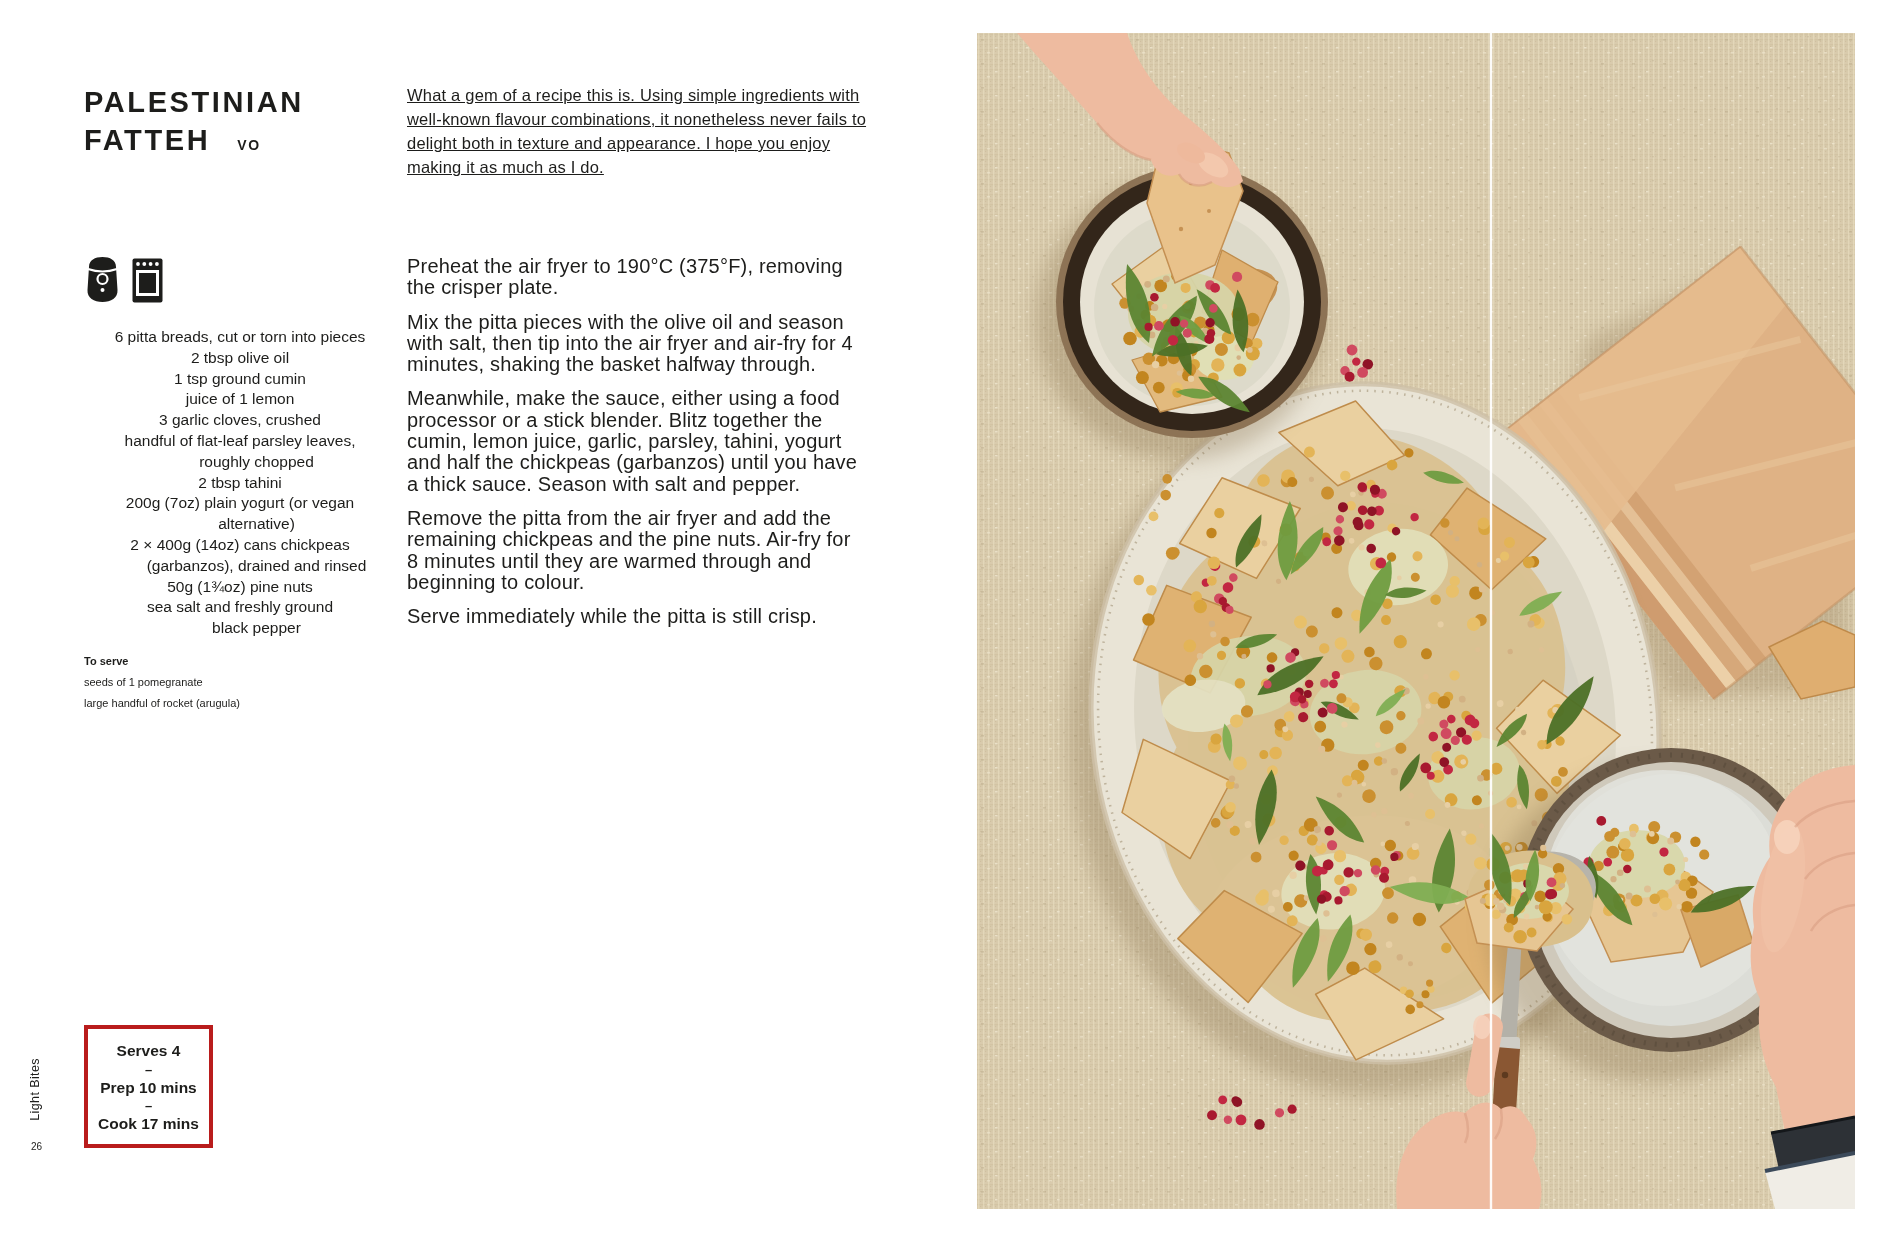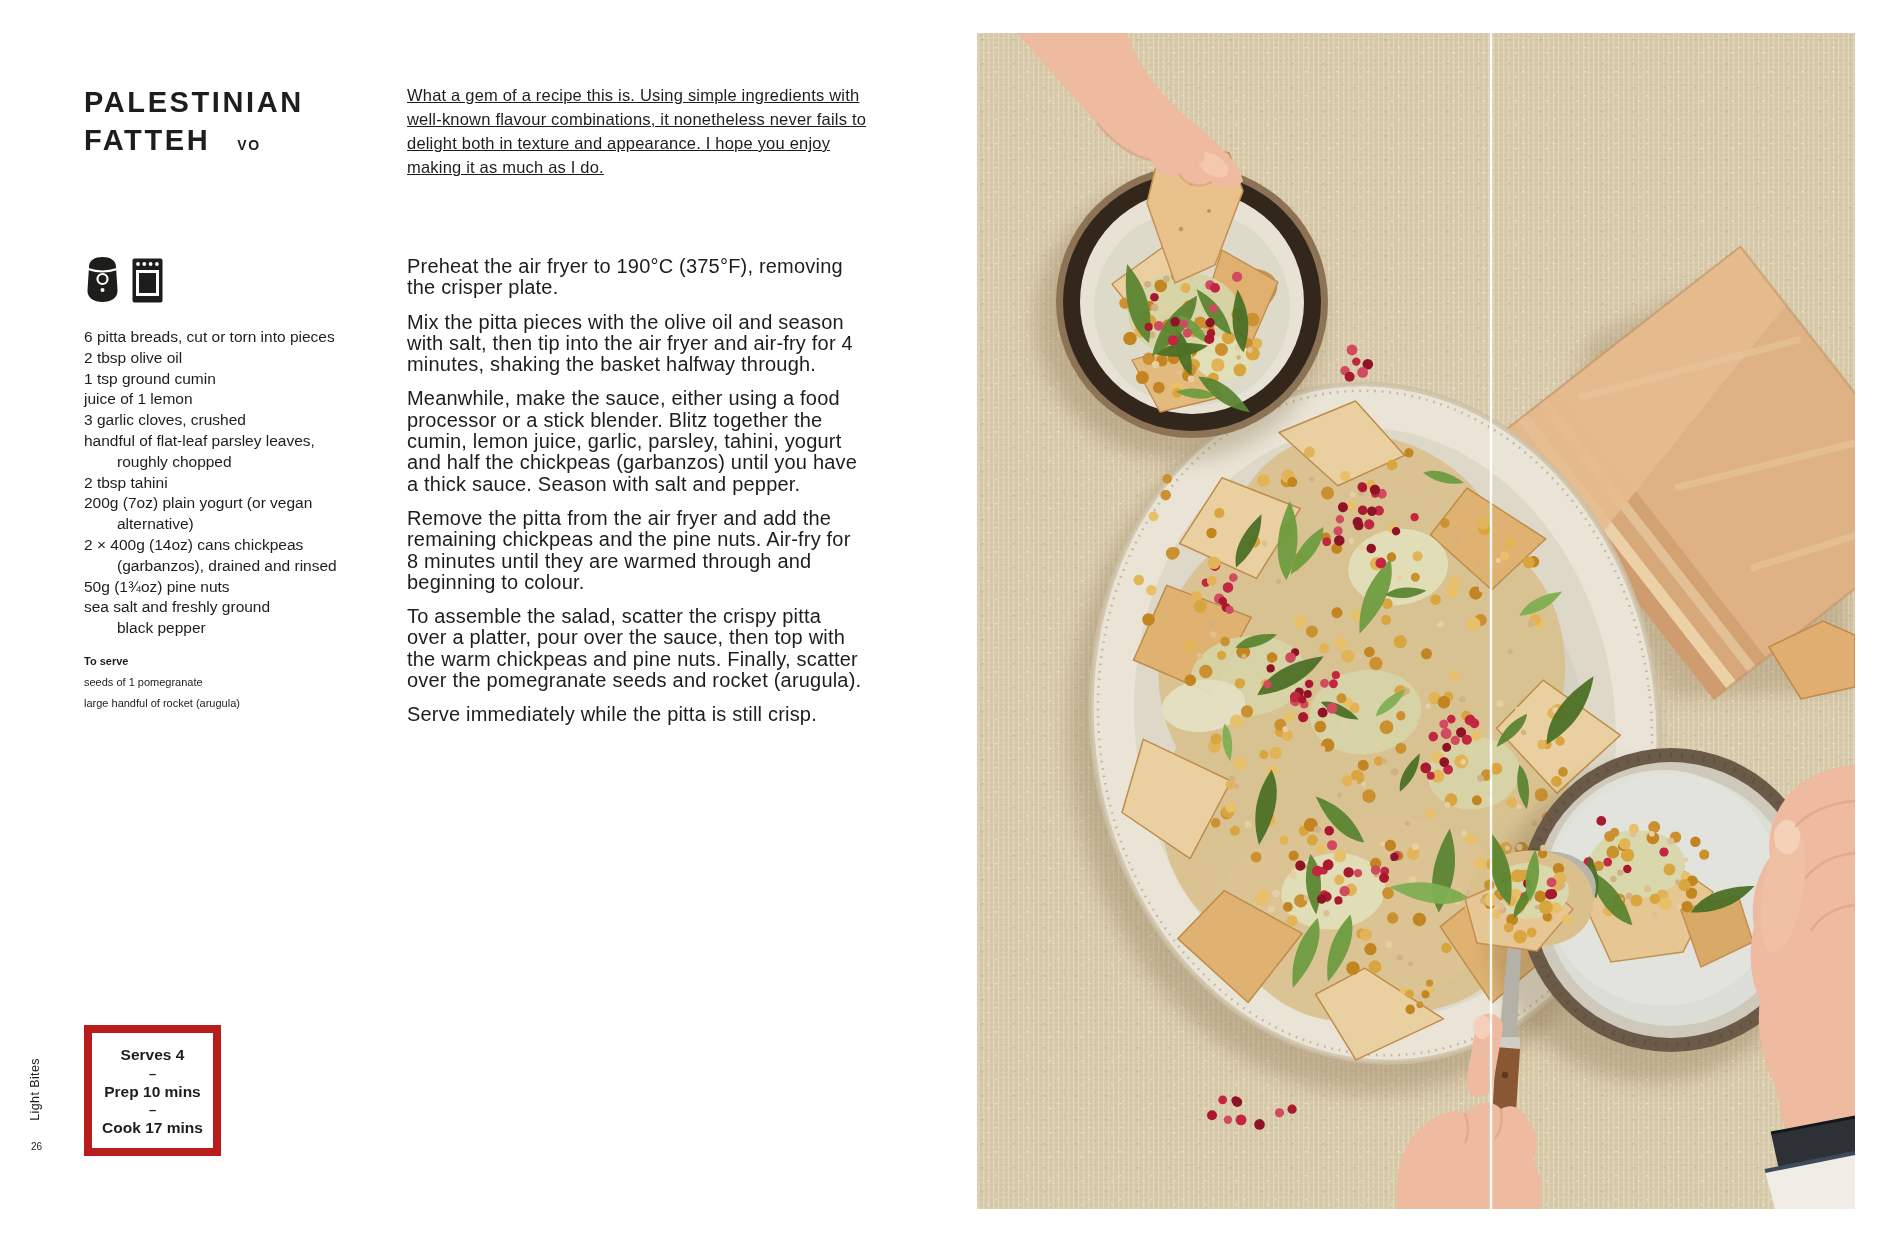--- a/index.html
+++ b/index.html
@@ -8,28 +8,28 @@
     background:#ffffff;color:#1d1d1b;
     font-family:"Liberation Sans",sans-serif;
     -webkit-font-smoothing:antialiased;
   }
   .abs{position:absolute;}
   
   .title{left:84px;top:64px;font-size:29px;font-weight:bold;letter-spacing:2.6px;line-height:38px;}
   .title .tag{font-size:14px;letter-spacing:1.6px;margin-left:27px;}
   .intro{left:407px;top:66px;width:462px;font-size:16.5px;line-height:24.3px;letter-spacing:.2px;text-decoration:underline;}
   .icons{left:84px;top:256px;display:flex;gap:11px;align-items:flex-end;}
-  .ingredients{left:84px;top:327px;width:312px;font-size:15.5px;line-height:20.8px;}
+  .ingredients{left:84px;top:327px;width:312px;font-size:15.5px;line-height:20.8px;text-align:center;}
   .ingredients .ind{padding-left:33px;}
   .toserve{left:84px;top:651px;width:312px;font-size:11px;line-height:20.8px;}
   .toserve .lbl{font-weight:bold;}
   .method{left:407px;top:256px;width:456px;font-size:20px;line-height:21.3px;letter-spacing:.2px;}
   .method p{margin:0 0 13px 0;}
   .infobox{
-    left:84px;top:1025px;width:121px;border:8px solid #b91c1c;
+    left:84px;top:1025px;width:121px;border:4px solid #b91c1c;
     padding:11px 0 9px 0;text-align:center;font-weight:bold;
     font-size:15.5px;line-height:21.5px;background:#fff;
   }
   .infobox .dash{font-size:13px;line-height:15px;}
   .spine{
     left:28px;top:1058px;font-size:12.5px;letter-spacing:.4px;
     writing-mode:vertical-rl;transform:rotate(180deg);
   }
   .pagenum{left:31px;top:1141px;font-size:10px;}
   
@@ -90,21 +90,20 @@
   <div class="lbl">To serve</div>
   <div>seeds of 1 pomegranate</div>
   <div>large handful of rocket (arugula)</div>
 </div>
 
 <div class="abs method">
   <p>Preheat the air fryer to 190°C (375°F), removing the crisper plate.</p>
   <p>Mix the pitta pieces with the olive oil and season with salt, then tip into the air fryer and air-fry for 4 minutes, shaking the basket halfway through.</p>
   <p>Meanwhile, make the sauce, either using a food processor or a stick blender. Blitz together the cumin, lemon juice, garlic, parsley, tahini, yogurt and half the chickpeas (garbanzos) until you have a thick sauce. Season with salt and pepper.</p>
   <p>Remove the pitta from the air fryer and add the remaining chickpeas and the pine nuts. Air-fry for 8 minutes until they are warmed through and beginning to colour.</p>
-  <p>To assemble the salad, scatter the crispy pitta over a platter, pour over the sauce, then top with the warm chickpeas and pine nuts. Finally, scatter over the pomegranate seeds and rocket (arugula).</p>
   <p>Serve immediately while the pitta is still crisp.</p>
 </div>
 
 <div class="abs infobox">
   <div>Serves 4</div>
   <div class="dash">–</div>
   <div>Prep 10 mins</div>
   <div class="dash">–</div>
   <div>Cook 17 mins</div>
 </div>

